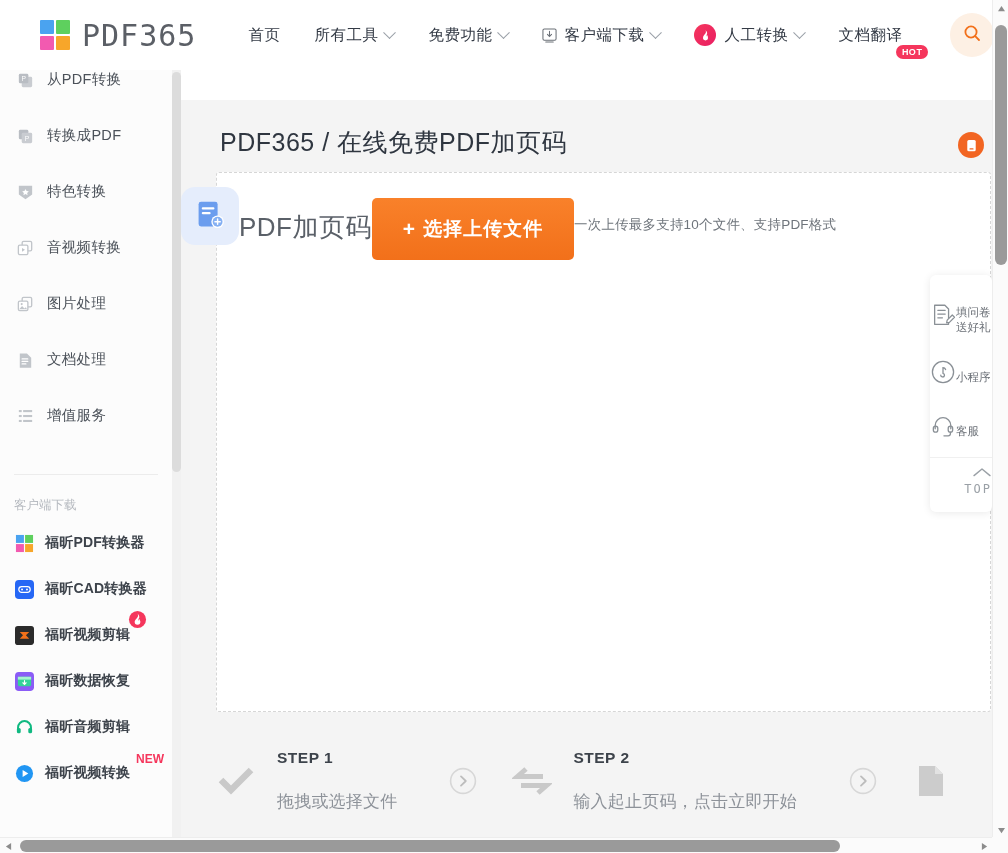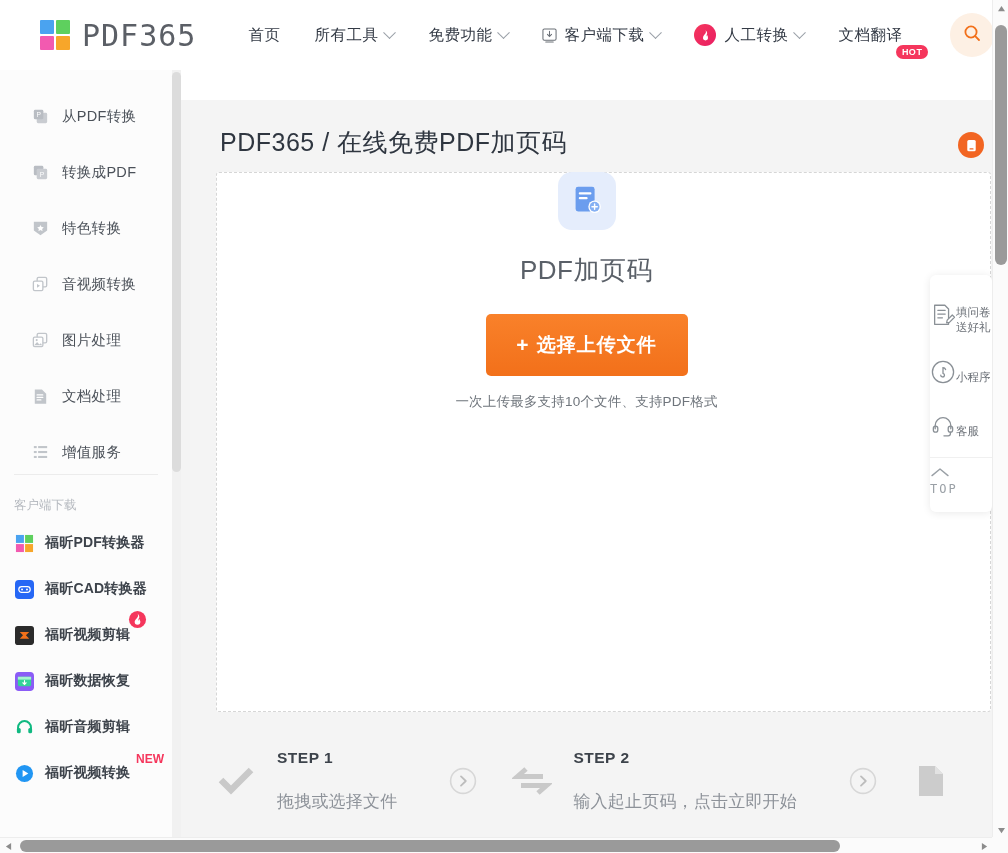--- a/index.html
+++ b/index.html
@@ -62,21 +62,21 @@
     background: #fdf0e4; display:flex; align-items:center; justify-content:center;
     margin-left: 14px; cursor: pointer;
   }
 
   
   .sidebar {
     position: absolute; top: 70px; left: 0; width: 172px; height: 770px;
     background: #fcfcfc; overflow: hidden; z-index: 20;
   }
   .side-item {
-    display:flex; align-items:flex-end; height: 56px; padding-left: 30px;
+    display:flex; align-items:flex-start; height: 56px; padding-left: 15px;
     cursor: pointer;
   }
   .side-item .sico { width: 20px; height: 20px; margin-right: 12px; flex: 0 0 20px; display:flex;align-items:center;justify-content:center;}
   .side-item .slabel { font-size: 14.5px; color: #4b5159; letter-spacing:.3px;}
   .side-divider { height:1px; background:#ececec; margin: 12px 14px 0 14px; }
   .side-section-title { font-size: 12.5px; color: #b5b9bf; padding: 22px 0 6px 14px; }
   .dl-item { display:flex; align-items:center; height: 46px; padding-left: 14px; position:relative; cursor:pointer;}
   .dl-item .dico { width: 20px; height: 20px; margin-right: 11px; flex:0 0 20px; border-radius:3px; overflow:hidden; display:flex;align-items:center;justify-content:center;}
   .dl-item .dlabel { font-size: 14px; color: #3d434b; font-weight: bold; letter-spacing:.2px;}
   .tag-new { position:absolute; font-size:12px; font-weight:bold; color:#f5365c; top:2px; }
@@ -107,21 +107,21 @@
     width: 26px; height: 26px; border-radius:50%; background:#f26522;
     display:flex;align-items:center;justify-content:center; cursor:pointer;
   }
 
   .dropzone {
     position:absolute; top: 102px; left: 35px; width: 775px; height: 540px;
     background: #ffffff; border: 1.5px dashed #d6d6d6; border-radius: 3px;
   }
   .dz-center {
     position:absolute; left:0; right:0; top: 102px;
-    display:flex; flex-direction:column; align-items:center;
+    display:flex; flex-direction:row; align-items:center;
   }
   .dz-icon {
     width: 58px; height: 58px; border-radius: 14px; background:#e5edfc;
     display:flex;align-items:center;justify-content:center; position:relative;
   }
   .dz-title { margin-top: 23px; font-size: 26px; color:#5a6068; letter-spacing:.5px;}
   .dz-btn {
     margin-top: 26px; width: 202px; height: 62px; border-radius: 5px;
     background: linear-gradient(180deg,#f9812a,#f2701a);
     color:#fff; font-size: 19px; font-weight:bold; letter-spacing:1px;
@@ -144,21 +144,21 @@
 
   
   .float-panel {
     position:absolute; top: 275px; right: 16px; width: 62px;
     background:#ffffff; border-radius: 6px; z-index: 25;
     box-shadow: 0 1px 8px rgba(0,0,0,.09);
     padding: 14px 0 6px 0;
   }
   .fp-item { display:flex; flex-direction:row; align-items:center; padding: 10px 0 14px 0; cursor:pointer;}
   .fp-item .fplabel { font-size: 11.5px; color:#6b7077; line-height: 15px; margin-top: 6px; text-align:center;}
-  .fp-top { display:flex; flex-direction:column; align-items:flex-start; padding: 6px 0 10px 0; border-top:1px solid #f0f0f0; cursor:pointer;}
+  .fp-top { display:flex; flex-direction:column; align-items:flex-end; padding: 6px 0 10px 0; border-top:1px solid #f0f0f0; cursor:pointer;}
   .fp-top .tlabel { font-size: 12px; color:#9aa0a6; letter-spacing:2px; font-family:"DejaVu Sans Mono", monospace; }
 
   
   .vscroll {
     position:absolute; top:0; right:0; width:16px; height: 838px;
     background:#fbfbfb; border-left:1px solid #ededed; z-index:40;
   }
   .vscroll .arrow-up, .vscroll .arrow-dn { position:absolute; left:0; width:16px; height:16px; display:flex;align-items:center;justify-content:center;}
   .vscroll .arrow-up { top:0; } .vscroll .arrow-dn { bottom:0; }
   .vthumb { position:absolute; top:25px; left:2px; width:12px; height:240px; background:#9a9a9a; border-radius:6px;}

